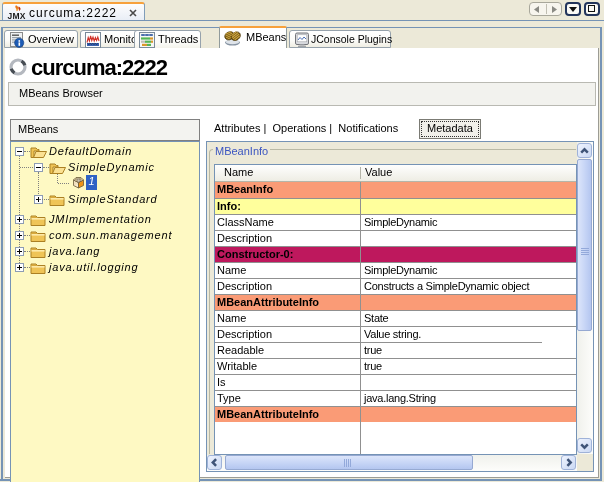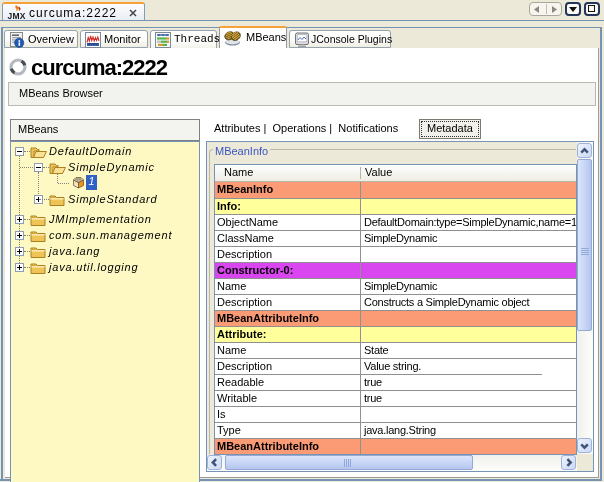--- a/index.html
+++ b/index.html
@@ -66,21 +66,21 @@
   </div>
   <div class="tab abs" style="left:80px;top:30px;width:68px;height:18px;text-decoration:underline;">
     <svg class="abs" style="left:4px;top:1px" width="16" height="16" viewBox="0 0 16 16">
       <rect x="0.5" y="0.5" width="15" height="15" fill="#fff" stroke="#7a8a9a"></rect>
       <path d="M2 10.5 L3.2 5.5 L4.4 9 L5.6 4 L6.8 8.5 L8 5 L9.2 9 L10.4 5.5 L11.6 8.5 L12.8 5 L14 9" fill="none" stroke="#d03028" stroke-width="1.1"></path>
       <rect x="2" y="11" width="12" height="3" fill="#3a62b0"></rect>
       <path d="M2.5 11 L3.8 12.8 L5.1 11 L6.4 12.8 L7.7 11 L9 12.8 L10.3 11 L11.6 12.8 L12.9 11" fill="none" stroke="#1d3a70" stroke-width="0.8"></path>
     </svg>
     <span class="abs" style="left:23px;top:2px;">Monitor</span>
   </div>
-  <div class="tab abs" style="left:150px;top:30px;width:67px;height:22px;font-family:Liberation Mono, monospace;">
+  <div class="tab abs" style="left:134px;top:30px;width:67px;height:22px;">
     <svg class="abs" style="left:4px;top:1px" width="16" height="16" viewBox="0 0 16 16">
       <rect x="0.5" y="0.5" width="15" height="15" fill="#f7f7f4" stroke="#7a8a9a"></rect>
       <rect x="2" y="2" width="12" height="2" fill="#88a8d8"></rect>
       <rect x="2.5" y="2.4" width="3" height="1.2" fill="#2a4a8a"></rect>
         <rect x="6.5" y="2.4" width="3" height="1.2" fill="#2a4a8a"></rect>
         <rect x="10.5" y="2.4" width="3" height="1.2" fill="#2a4a8a"></rect>
       <rect x="2" y="5.4" width="9" height="2.2" fill="#55b555"></rect>
         <rect x="11" y="5.4" width="3" height="2.2" fill="#d9982b"></rect>
       <rect x="2" y="8.6" width="4" height="2.2" fill="#c0c0ba"></rect>
         <rect x="6" y="8.6" width="6" height="2.2" fill="#55b555"></rect>
@@ -255,48 +255,40 @@
     <div id="rows" class="abs" style="left:0;top:17px;width:361px;">
         <div style="position:relative;width:361px;height:16px;background:#fa9b76;box-sizing:border-box;">
           <span style="position:absolute;left:2px;top:1px;font-weight:bold;white-space:nowrap;">MBeanInfo</span>
           <span style="position:absolute;left:149px;top:1px;white-space:nowrap;letter-spacing:-0.25px;"></span>
         </div>
         <div style="position:relative;width:361px;height:16px;background:#ffff9c;box-sizing:border-box;border-top:1px solid #909090;">
           <span style="position:absolute;left:2px;top:1px;font-weight:bold;white-space:nowrap;">Info:</span>
           <span style="position:absolute;left:149px;top:1px;white-space:nowrap;letter-spacing:-0.25px;"></span>
         </div>
         <div style="position:relative;width:361px;height:16px;background:#fff;box-sizing:border-box;border-top:1px solid #909090;">
-          <span style="position:absolute;left:2px;top:1px;white-space:nowrap;">ObjectName</span>
-          <span style="position:absolute;left:149px;top:1px;white-space:nowrap;letter-spacing:-0.25px;">DefaultDomain:type=SimpleDynamic,name=1</span>
-        </div>
-        <div style="position:relative;width:361px;height:16px;background:#fff;box-sizing:border-box;border-top:1px solid #909090;">
           <span style="position:absolute;left:2px;top:1px;white-space:nowrap;">ClassName</span>
           <span style="position:absolute;left:149px;top:1px;white-space:nowrap;letter-spacing:-0.25px;">SimpleDynamic</span>
         </div>
         <div style="position:relative;width:361px;height:16px;background:#fff;box-sizing:border-box;border-top:1px solid #909090;">
           <span style="position:absolute;left:2px;top:1px;white-space:nowrap;">Description</span>
         </div>
-        <div style="position:relative;width:361px;height:16px;background:#d946ef;box-sizing:border-box;border-top:1px solid #909090;">
+        <div style="position:relative;width:361px;height:16px;background:#be185d;box-sizing:border-box;border-top:1px solid #909090;">
           <span style="position:absolute;left:2px;top:1px;font-weight:bold;white-space:nowrap;">Constructor-0:</span>
           <span style="position:absolute;left:149px;top:1px;white-space:nowrap;letter-spacing:-0.25px;"></span>
         </div>
         <div style="position:relative;width:361px;height:16px;background:#fff;box-sizing:border-box;border-top:1px solid #909090;">
           <span style="position:absolute;left:2px;top:1px;white-space:nowrap;">Name</span>
           <span style="position:absolute;left:149px;top:1px;white-space:nowrap;letter-spacing:-0.25px;">SimpleDynamic</span>
         </div>
         <div style="position:relative;width:361px;height:16px;background:#fff;box-sizing:border-box;border-top:1px solid #909090;">
           <span style="position:absolute;left:2px;top:1px;white-space:nowrap;">Description</span>
           <span style="position:absolute;left:149px;top:1px;white-space:nowrap;letter-spacing:-0.25px;">Constructs a SimpleDynamic object</span>
         </div>
         <div style="position:relative;width:361px;height:16px;background:#fa9b76;box-sizing:border-box;border-top:1px solid #909090;">
           <span style="position:absolute;left:2px;top:1px;font-weight:bold;white-space:nowrap;">MBeanAttributeInfo</span>
-          <span style="position:absolute;left:149px;top:1px;white-space:nowrap;letter-spacing:-0.25px;"></span>
-        </div>
-        <div style="position:relative;width:361px;height:16px;background:#ffff9c;box-sizing:border-box;border-top:1px solid #909090;">
-          <span style="position:absolute;left:2px;top:1px;font-weight:bold;white-space:nowrap;">Attribute:</span>
           <span style="position:absolute;left:149px;top:1px;white-space:nowrap;letter-spacing:-0.25px;"></span>
         </div>
         <div style="position:relative;width:361px;height:16px;background:#fff;box-sizing:border-box;border-top:1px solid #909090;">
           <span style="position:absolute;left:2px;top:1px;white-space:nowrap;">Name</span>
           <span style="position:absolute;left:149px;top:1px;white-space:nowrap;letter-spacing:-0.25px;">State</span>
         </div>
         <div style="position:relative;width:361px;height:16px;background:#fff;box-sizing:border-box;border-top:1px solid #909090;">
           <span style="position:absolute;left:2px;top:1px;white-space:nowrap;">Description</span>
           <span style="position:absolute;left:149px;top:1px;white-space:nowrap;letter-spacing:-0.25px;">Value string.</span>
         </div>

